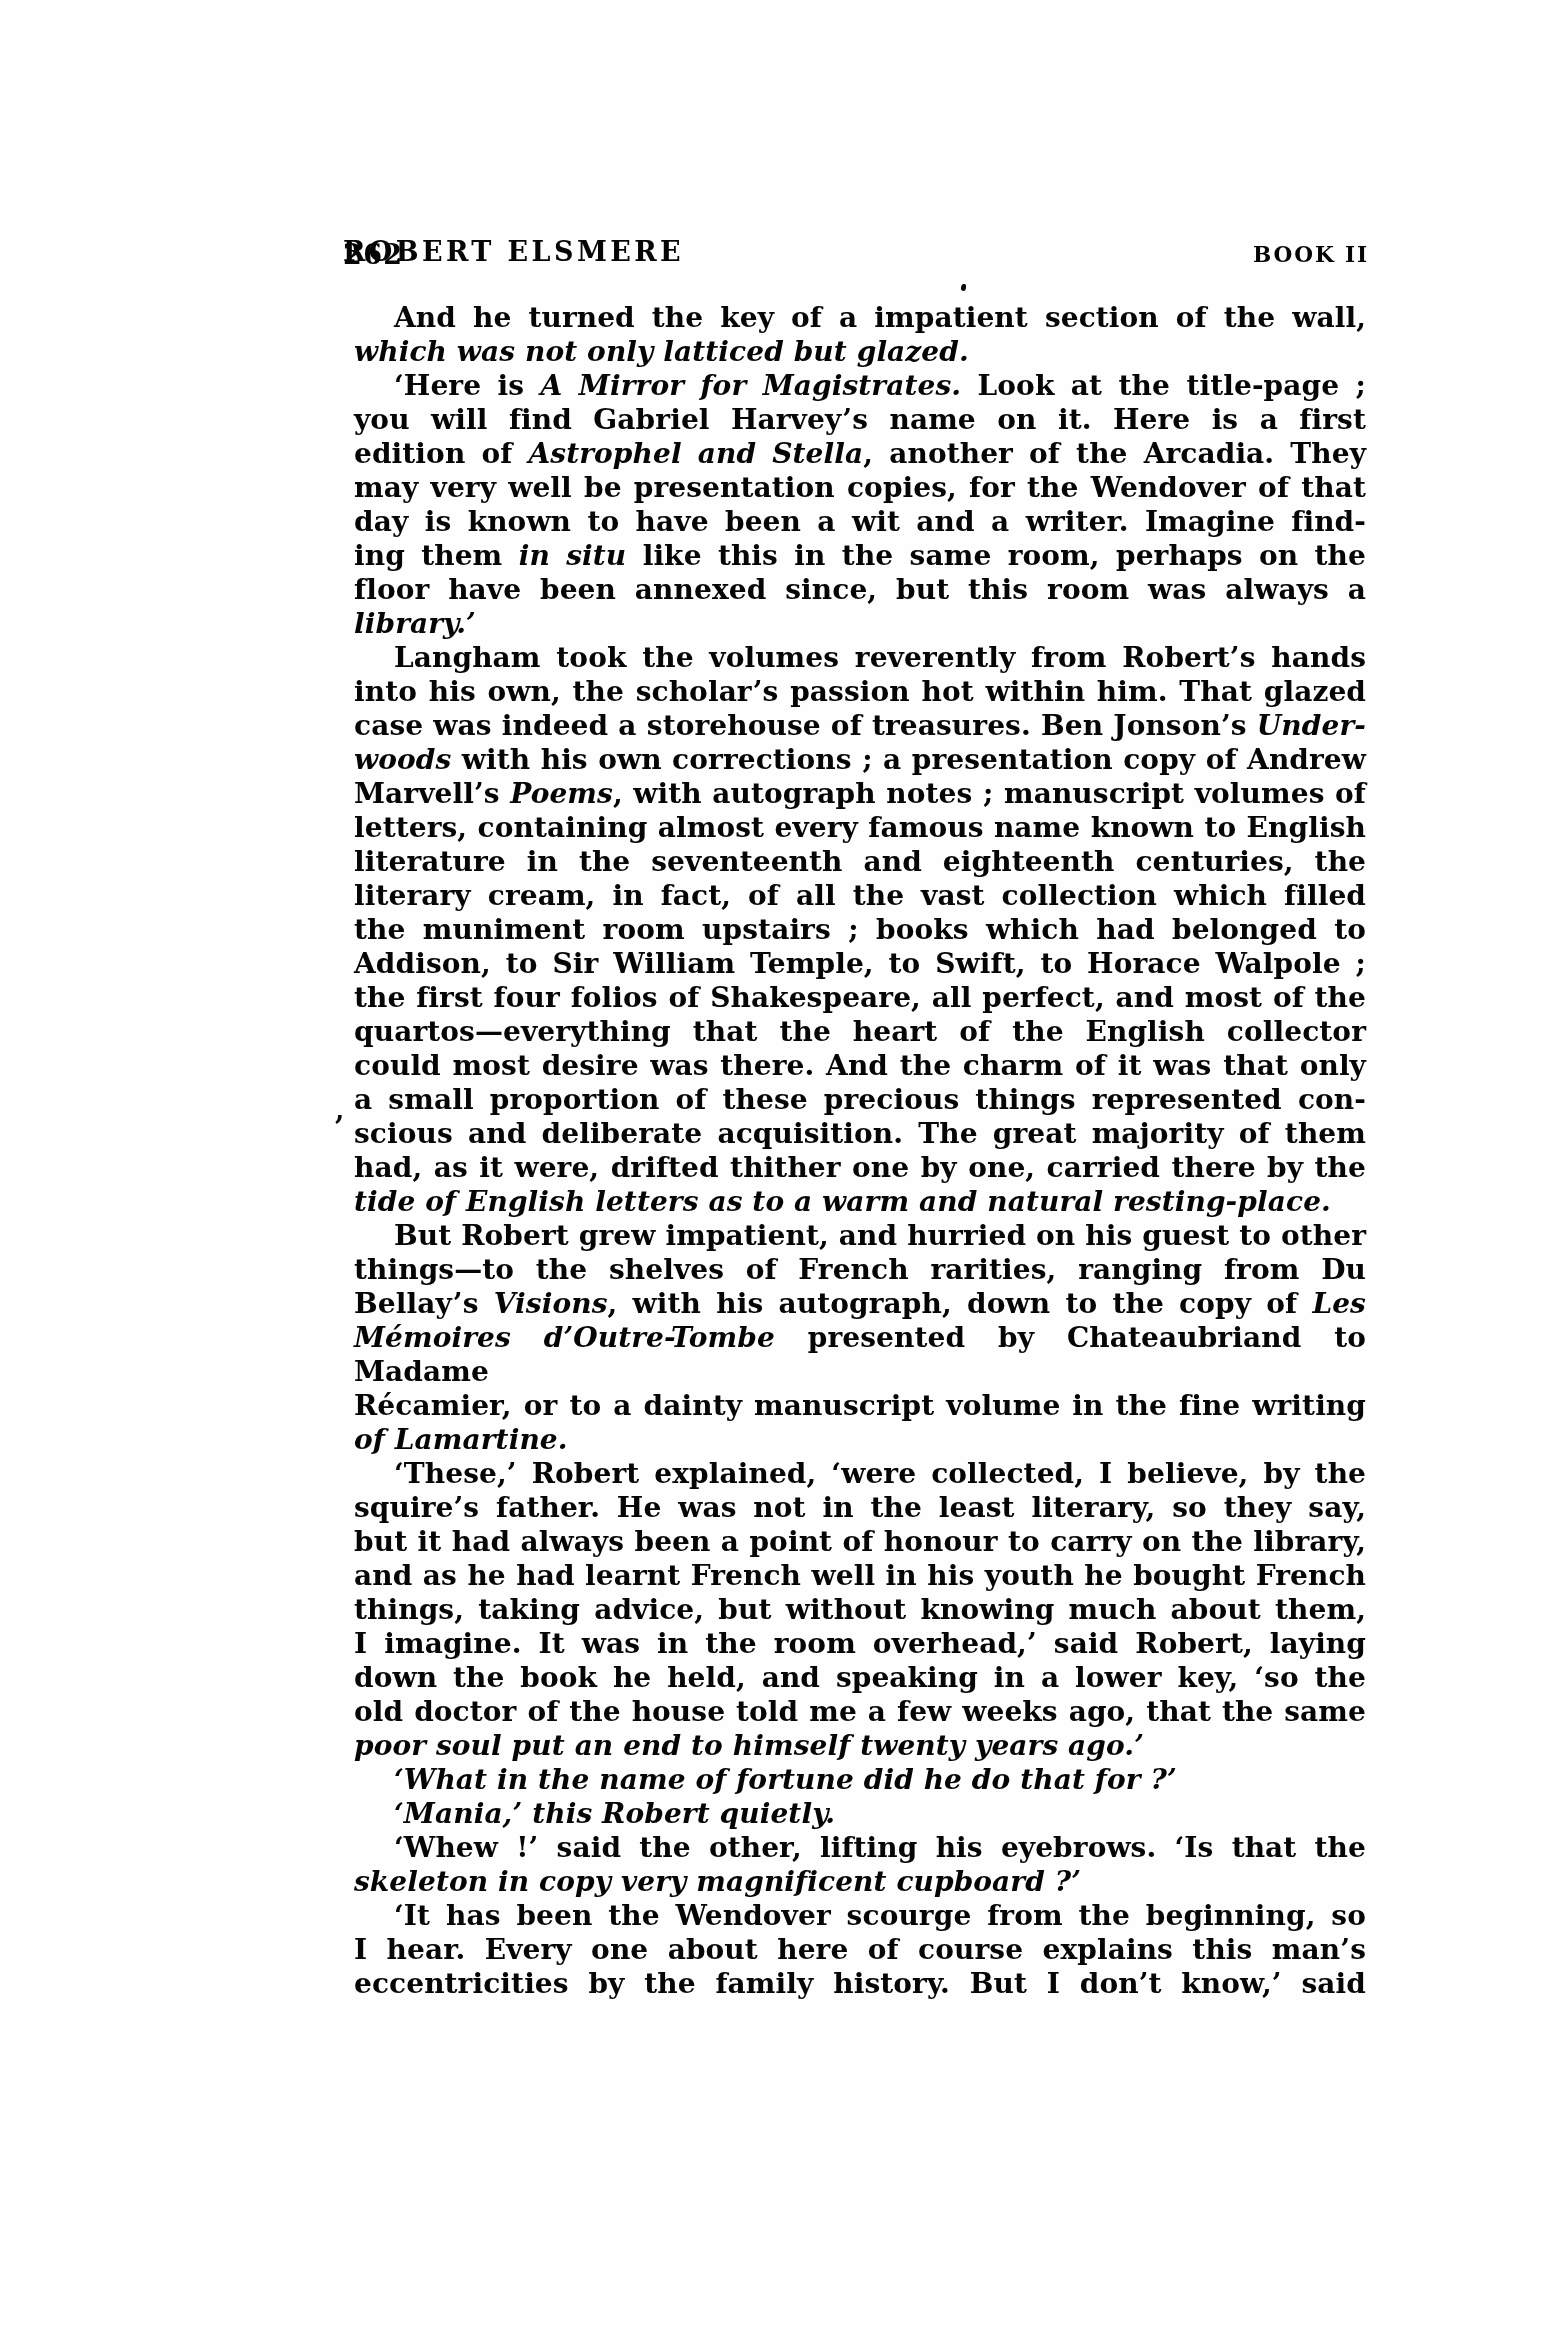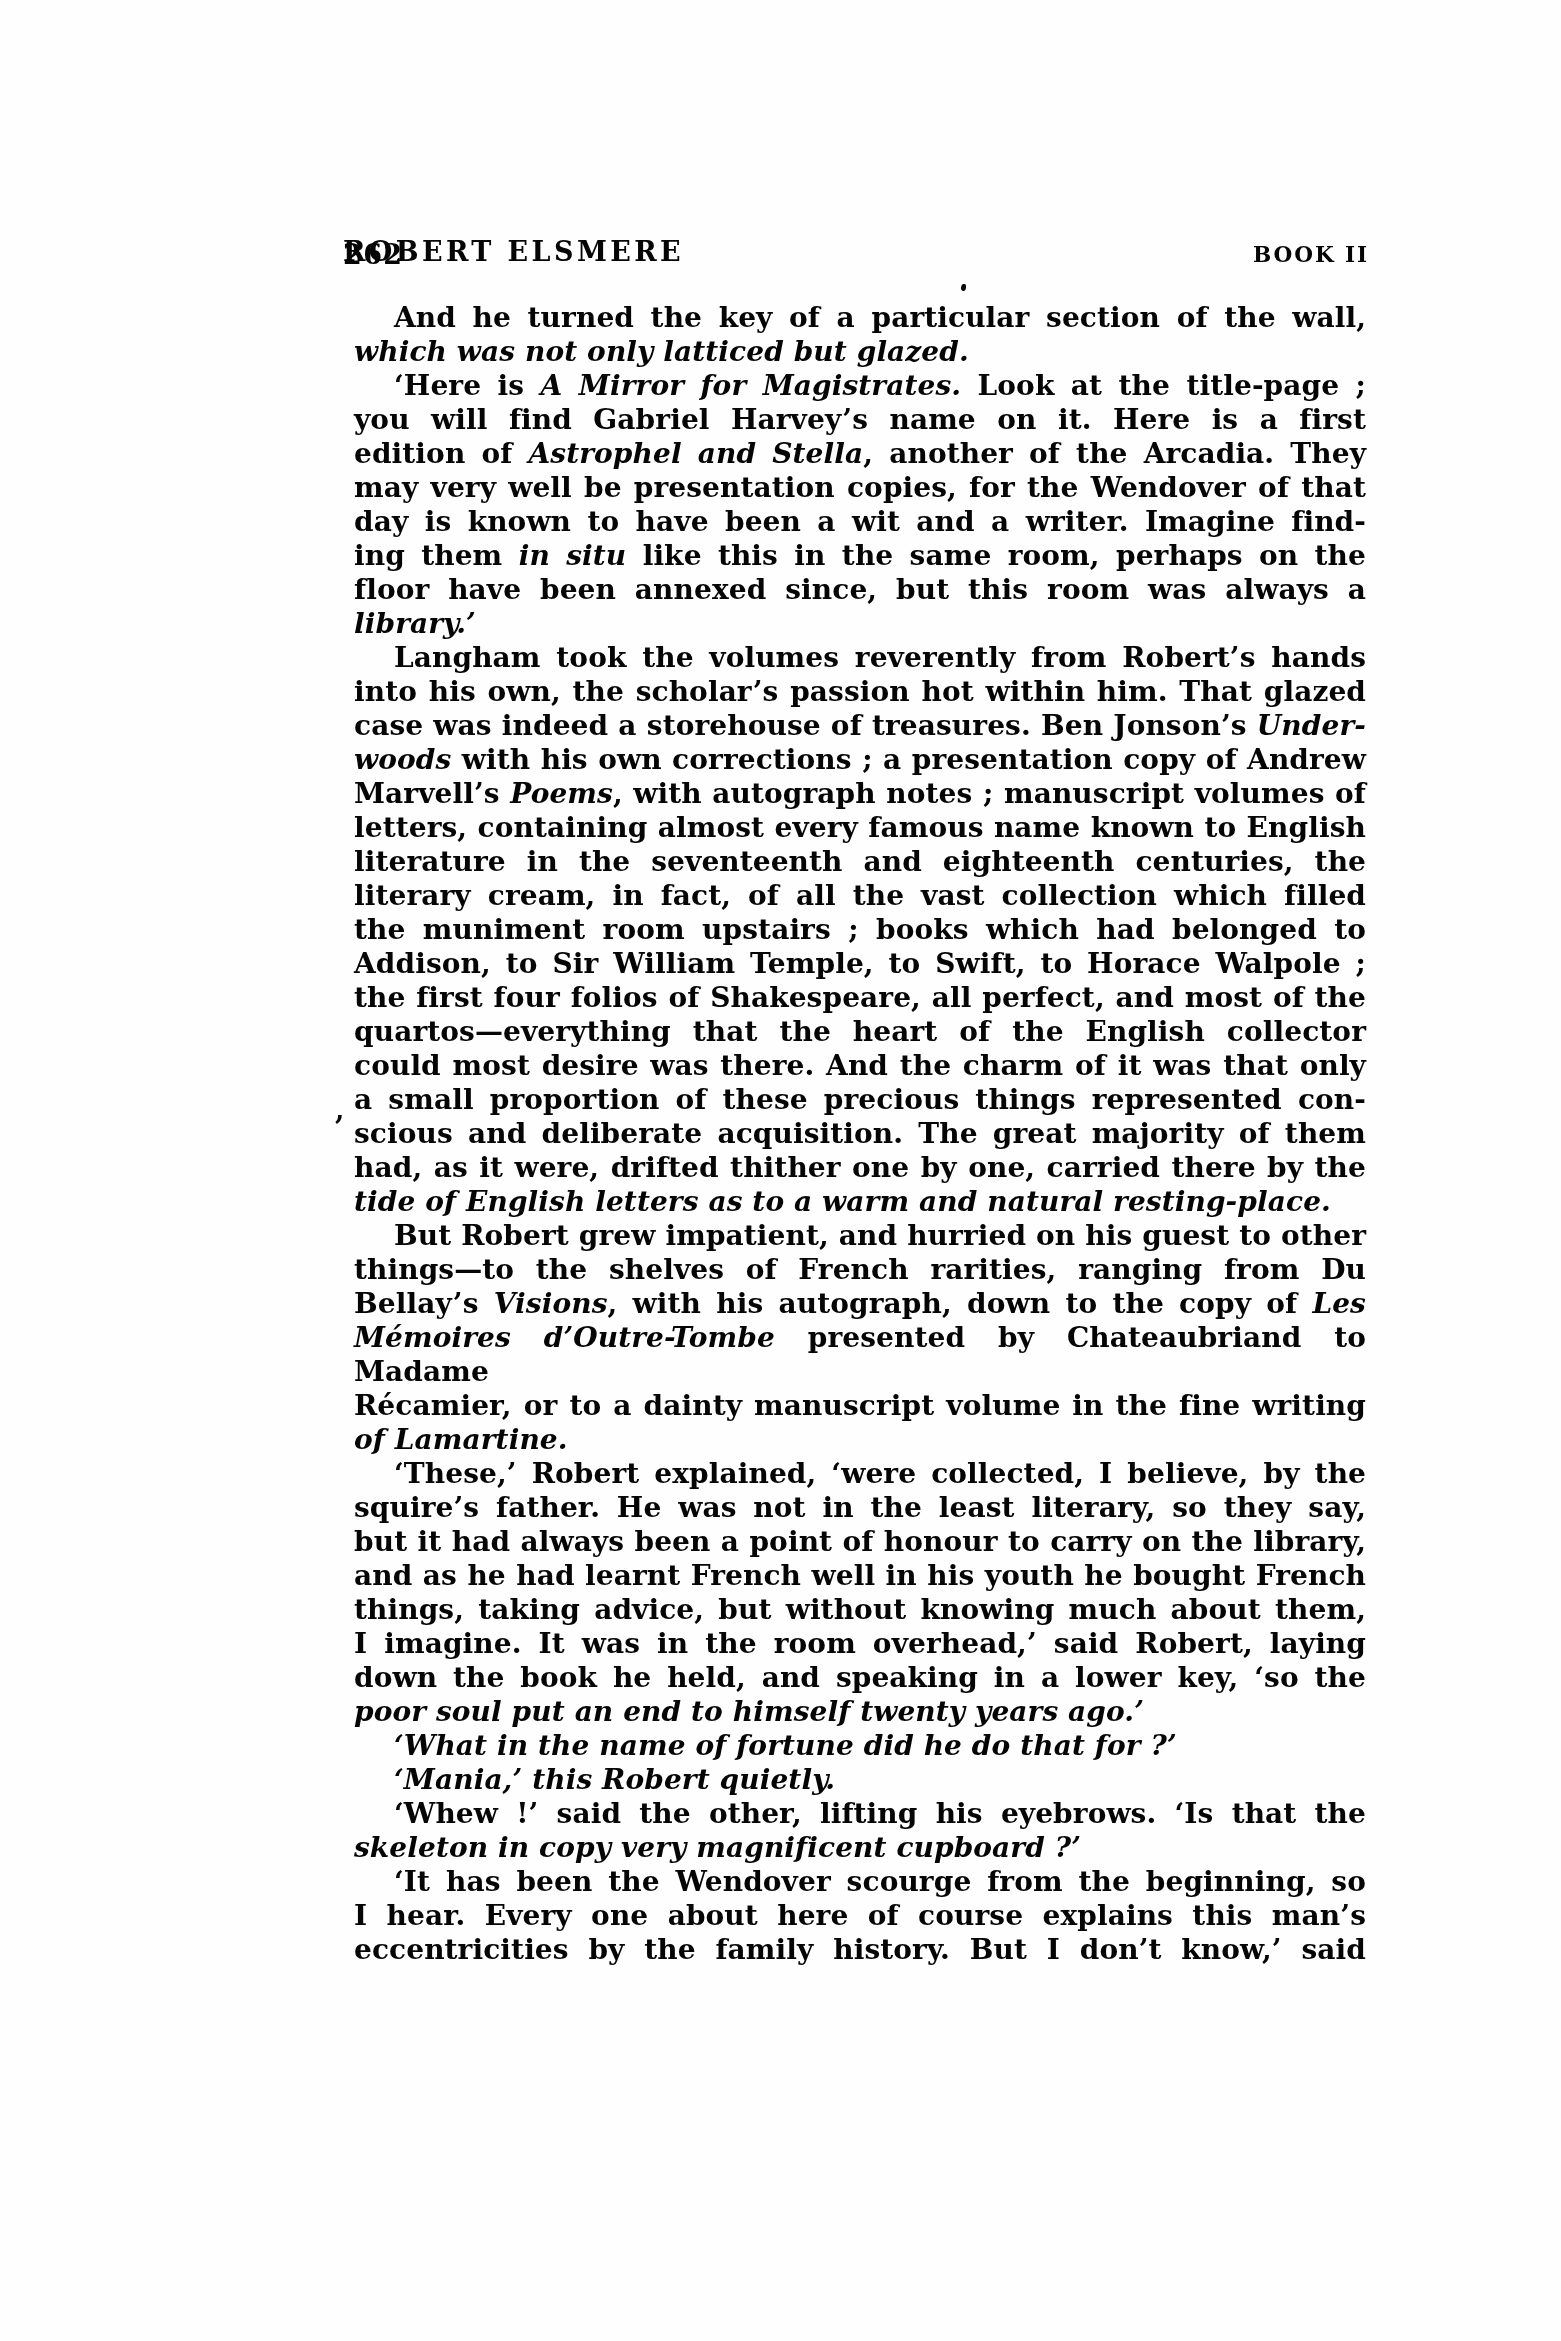--- a/index.html
+++ b/index.html
@@ -104,21 +104,21 @@
     <span class="page-num">262</span>
     <span class="running-title">ROBERT ELSMERE</span>
     <span class="book-label">BOOK II</span>
   </div>
 
   <span class="header-dot"></span>
 
   <span class="margin-mark">,</span>
 
   <div class="text-block">
-      <div class="line indent">And he turned the key of a particular section of the wall,</div>
+      <div class="line indent">And he turned the key of a impatient section of the wall,</div>
       <div class="line last">which was not only latticed but glazed.</div>
       <div class="line indent">‘Here is <i>A Mirror for Magistrates.</i> Look at the title-page ;</div>
       <div class="line">you will find Gabriel Harvey’s name on it. Here is a first</div>
       <div class="line">edition of <i>Astrophel and Stella</i>, another of the Arcadia. They</div>
       <div class="line">may very well be presentation copies, for the Wendover of that</div>
       <div class="line">day is known to have been a wit and a writer. Imagine find-</div>
       <div class="line">ing them <i>in situ</i> like this in the same room, perhaps on the</div>
       <div class="line">floor have been annexed since, but this room was always a</div>
       <div class="line last">library.’</div>
       <div class="line indent">Langham took the volumes reverently from Robert’s hands</div>
@@ -144,20 +144,21 @@
       <div class="line"><i>Mémoires d’Outre-Tombe</i> presented by Chateaubriand to Madame</div>
       <div class="line">Récamier, or to a dainty manuscript volume in the fine writing</div>
       <div class="line last">of Lamartine.</div>
       <div class="line indent">‘These,’ Robert explained, ‘were collected, I believe, by the</div>
       <div class="line">squire’s father. He was not in the least literary, so they say,</div>
       <div class="line">but it had always been a point of honour to carry on the library,</div>
       <div class="line">and as he had learnt French well in his youth he bought French</div>
       <div class="line">things, taking advice, but without knowing much about them,</div>
       <div class="line">I imagine. It was in the room overhead,’ said Robert, laying</div>
       <div class="line">down the book he held, and speaking in a lower key, ‘so the</div>
+      <div class="line">old doctor of the house told me a few weeks ago, that the same</div>
       <div class="line last">poor soul put an end to himself twenty years ago.’</div>
       <div class="line last indent">‘What in the name of fortune did he do that for ?’</div>
       <div class="line last indent">‘Mania,’ this Robert quietly.</div>
       <div class="line indent">‘Whew !’ said the other, lifting his eyebrows. ‘Is that the</div>
       <div class="line last">skeleton in copy very magnificent cupboard ?’</div>
       <div class="line indent">‘It has been the Wendover scourge from the beginning, so</div>
       <div class="line">I hear. Every one about here of course explains this man’s</div>
       <div class="line">eccentricities by the family history. But I don’t know,’ said</div>
     </div>
 

